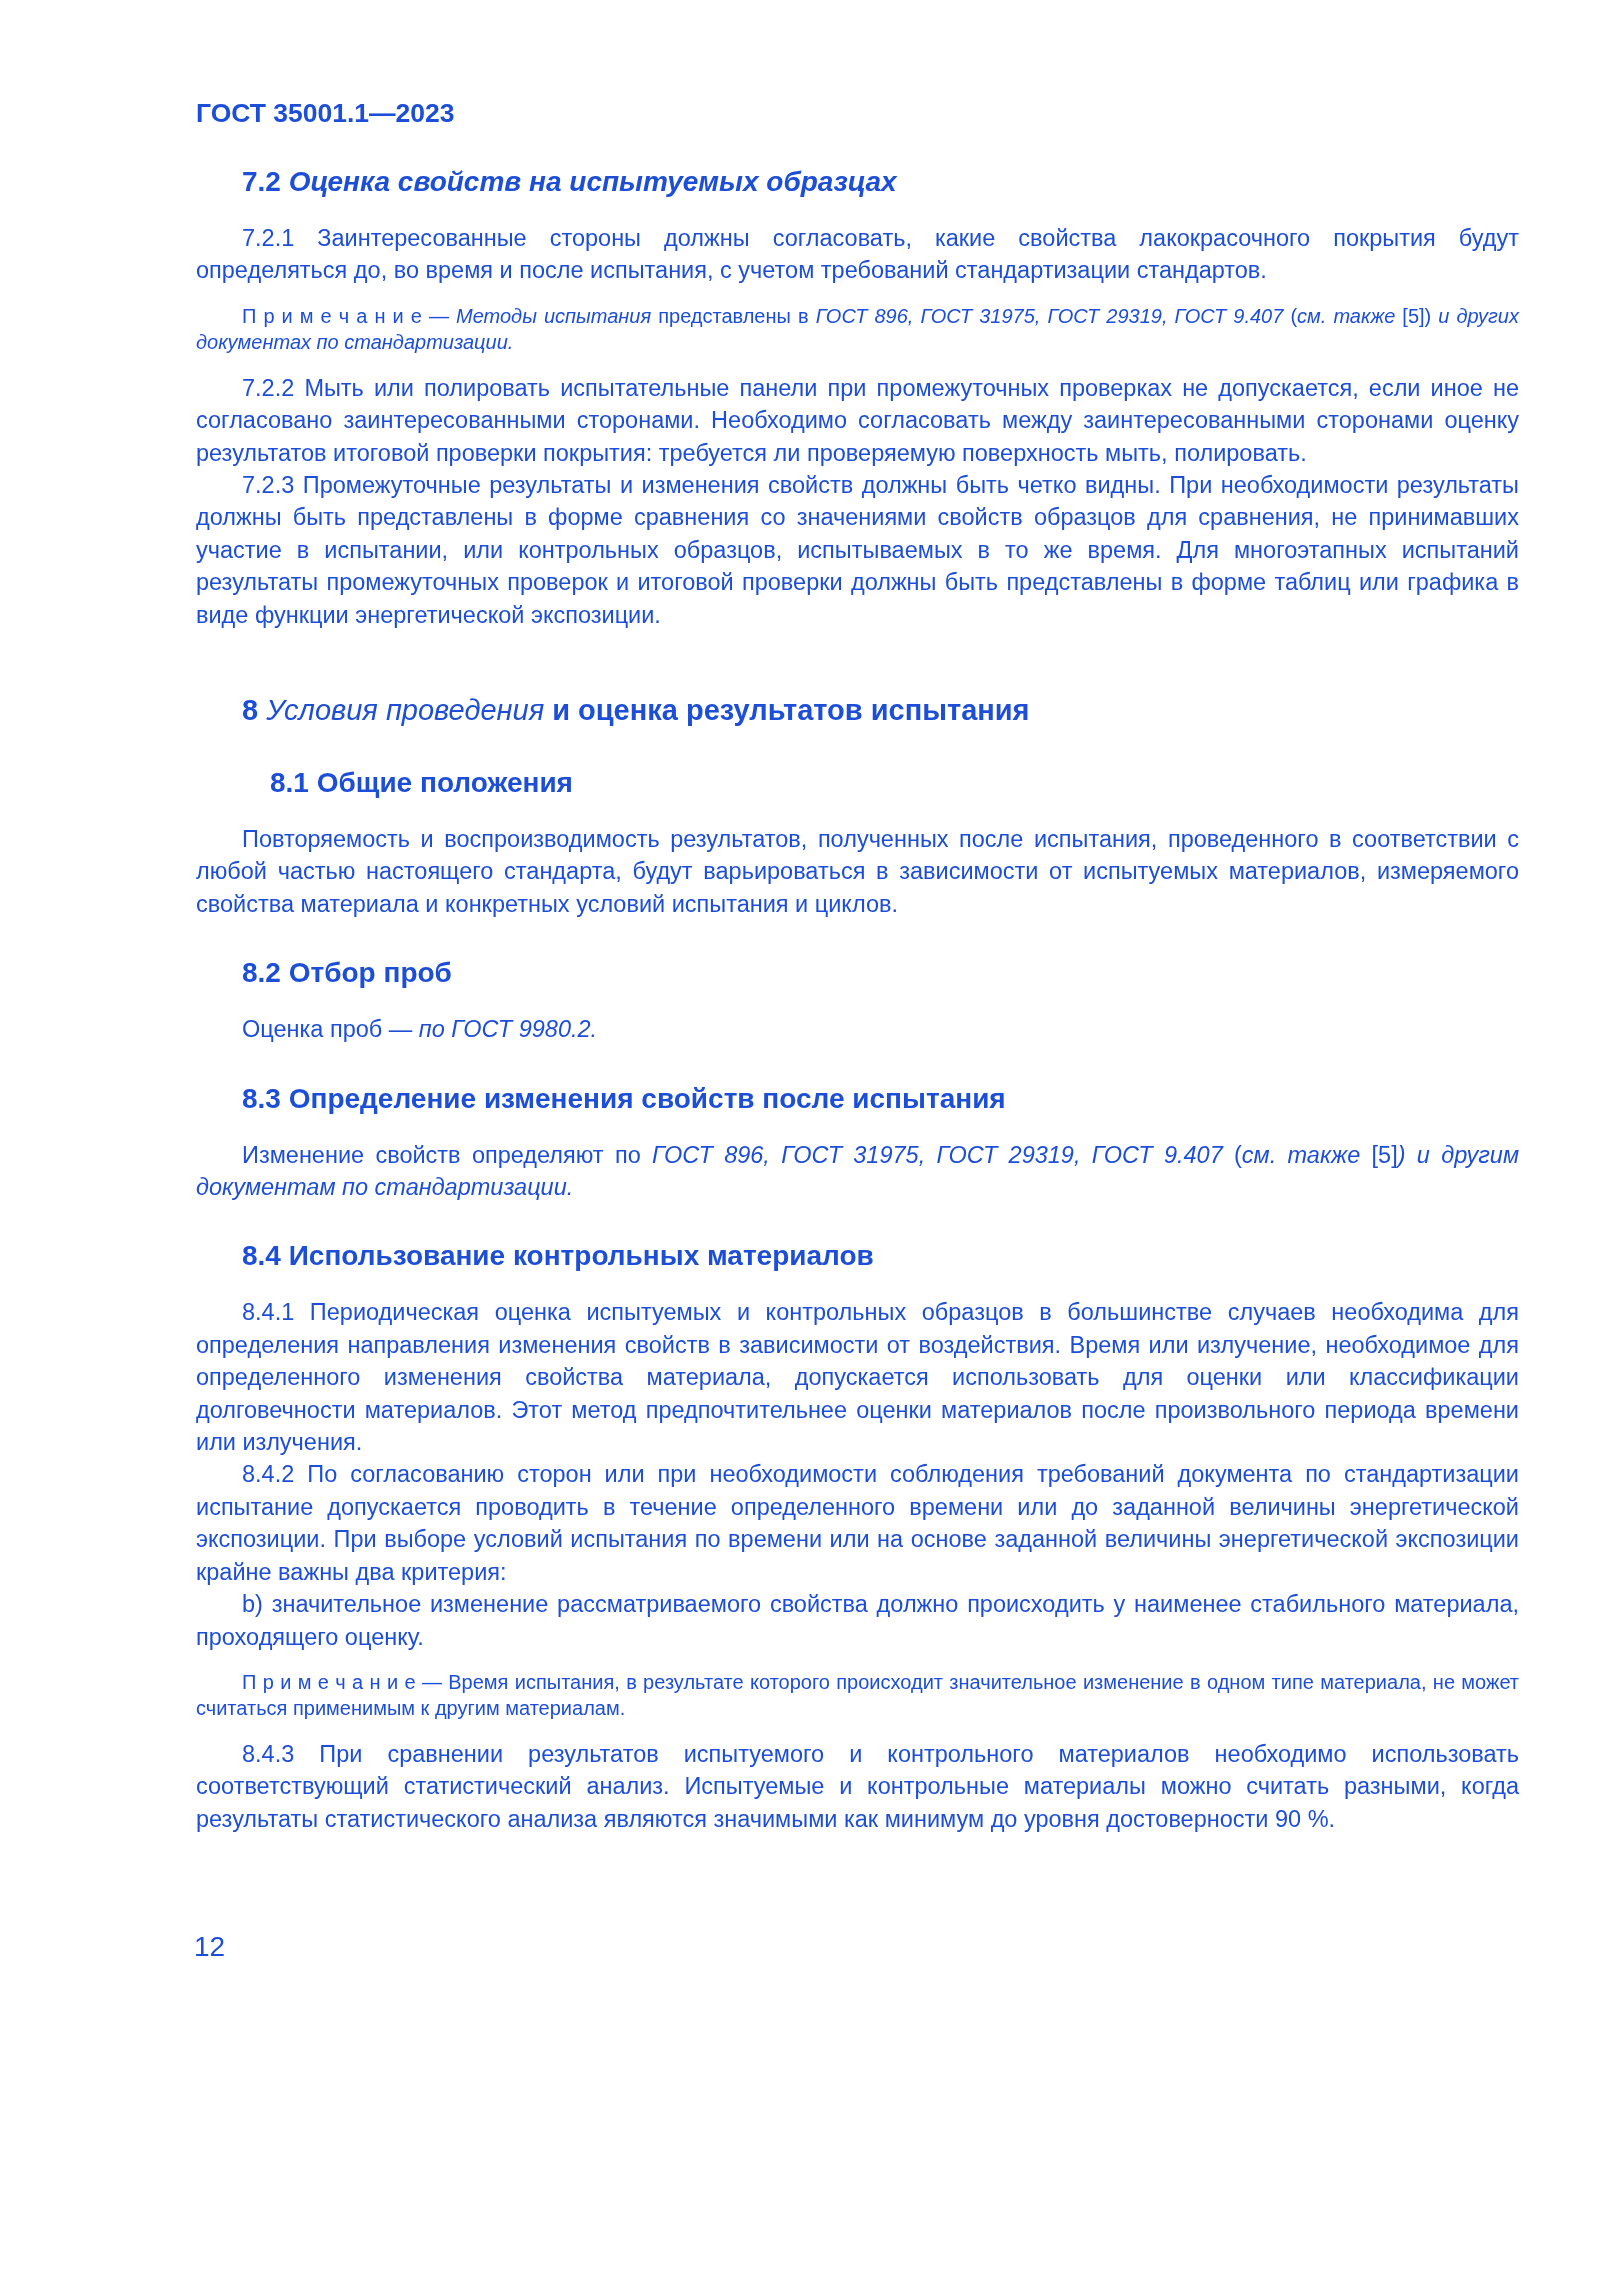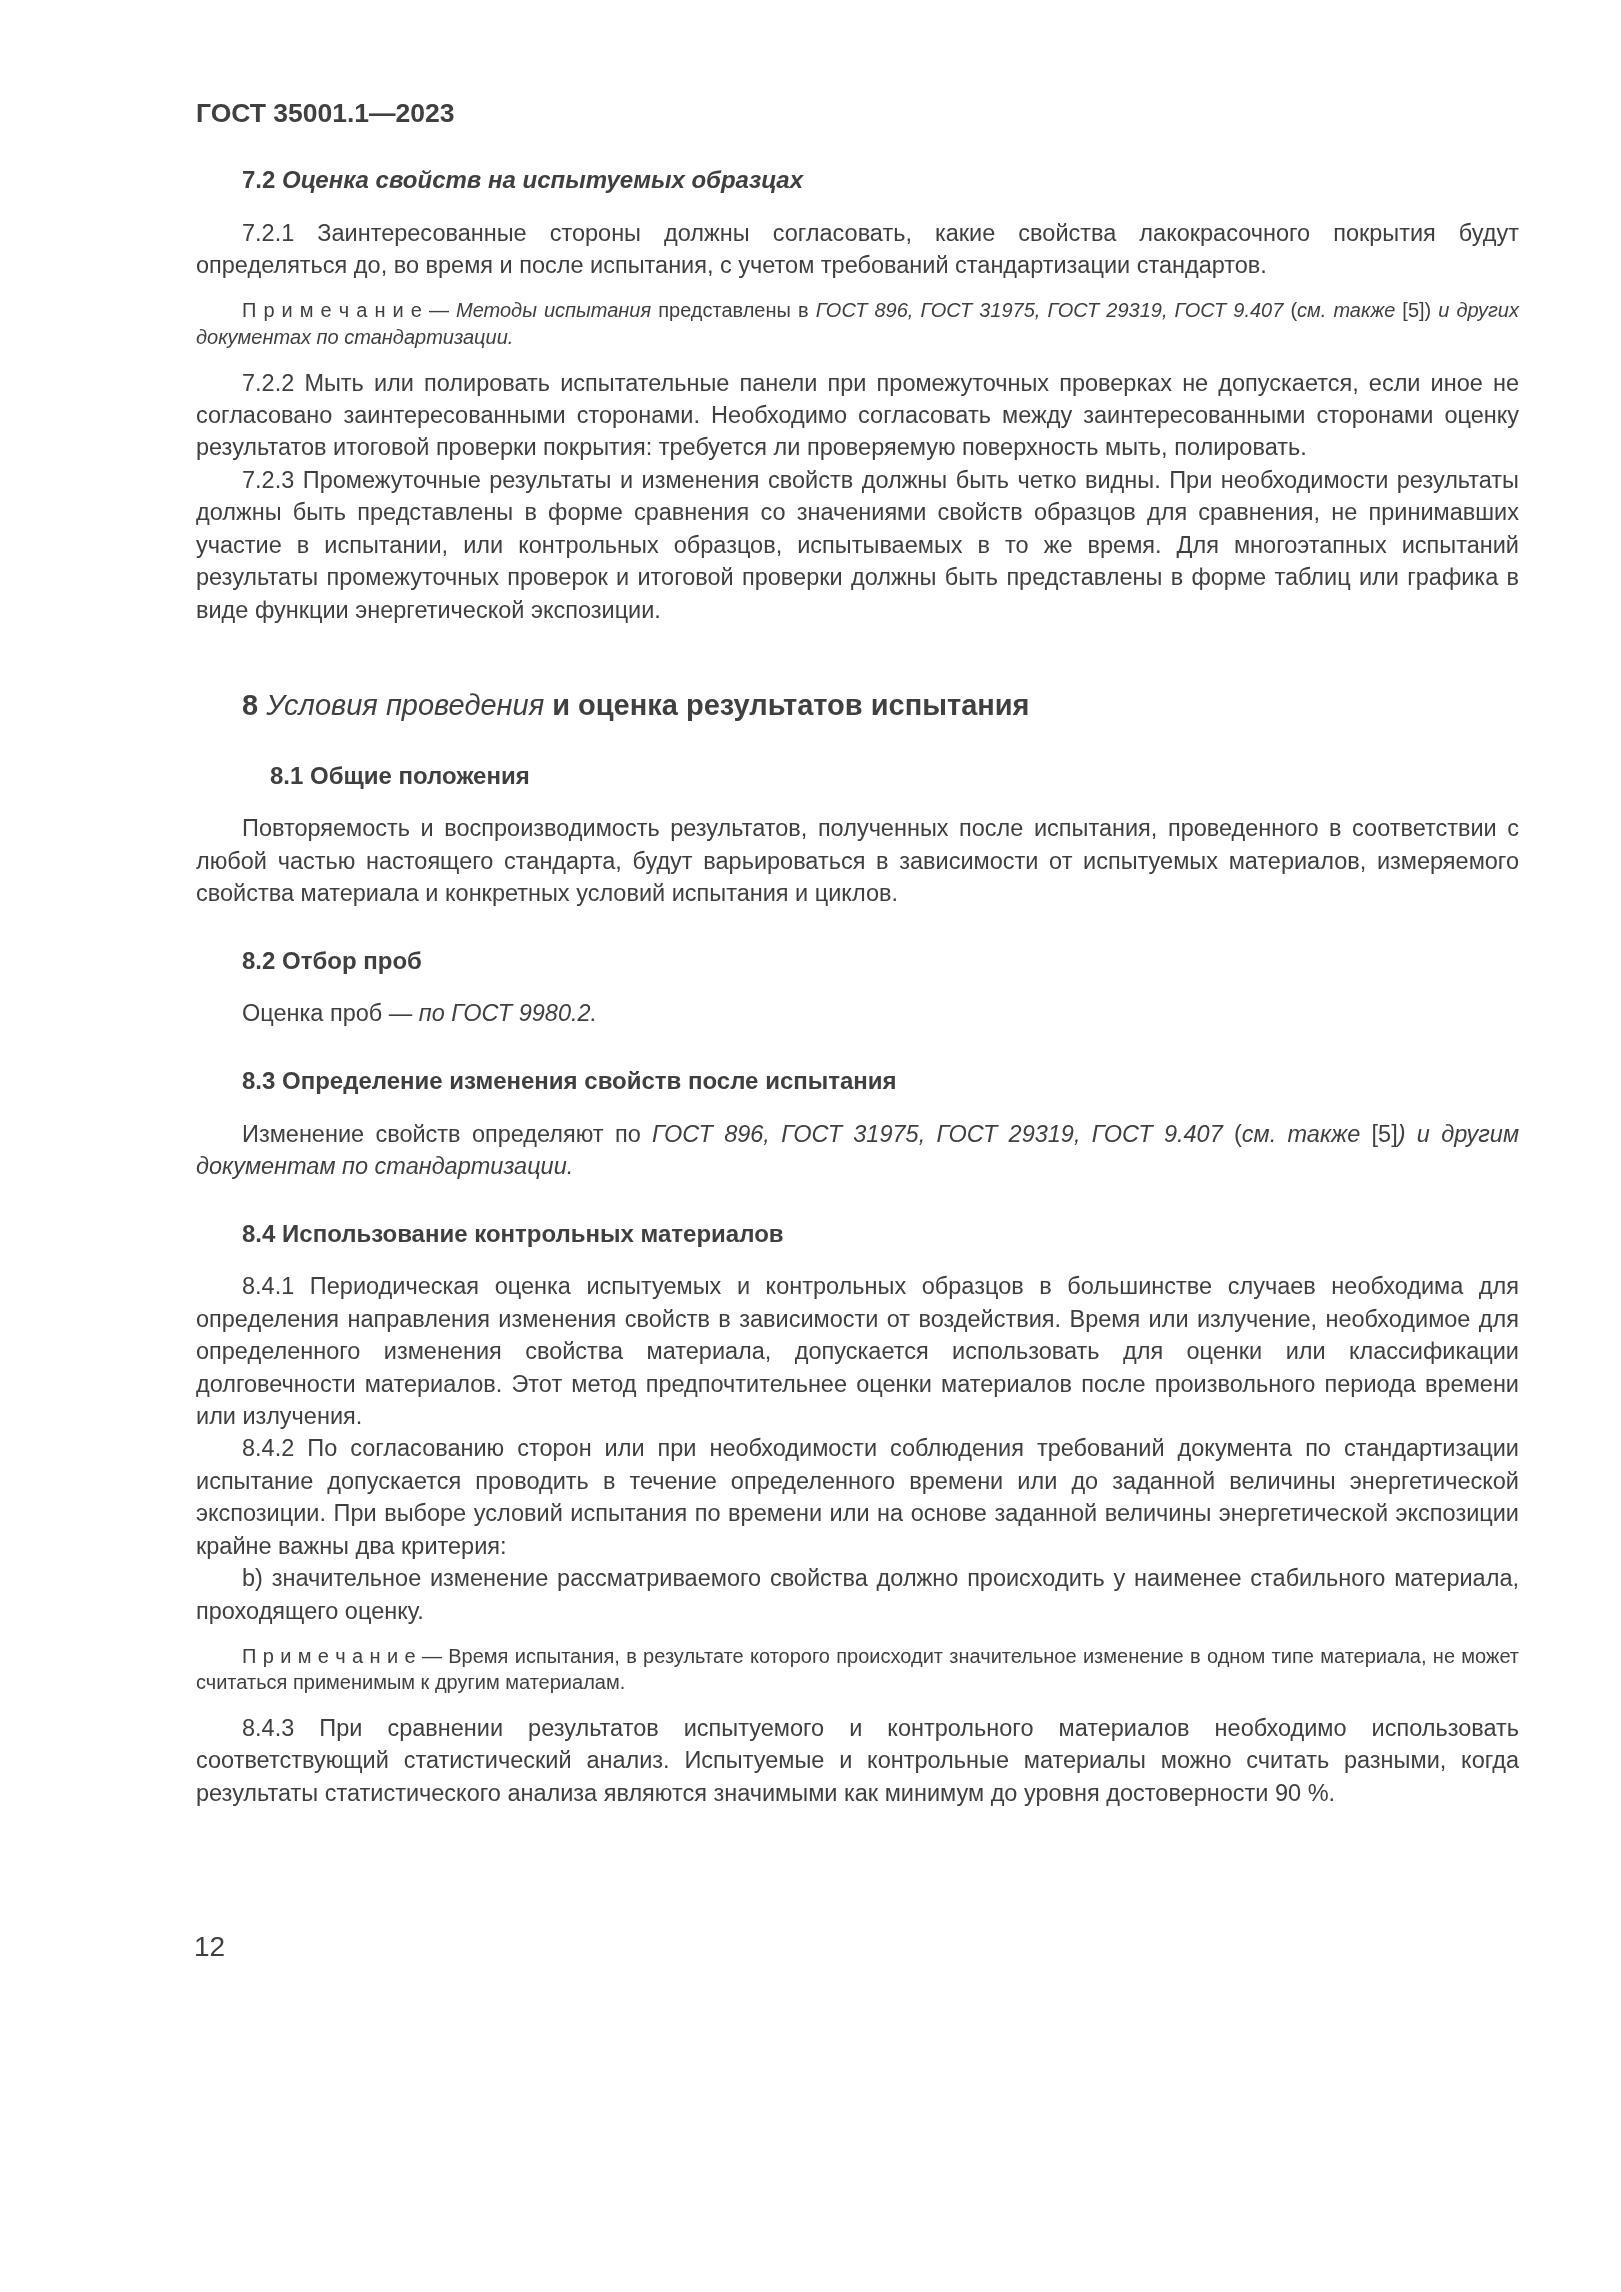--- a/index.html
+++ b/index.html
@@ -5,21 +5,21 @@
   html, body {
     margin: 0;
     padding: 0;
     background: #ffffff;
   }
   .page {
     position: relative;
     width: 1621px;
     height: 2293px;
     background: #ffffff;
-    color: #404040;
+    color: #1d4ed8;
     font-family: "Liberation Sans", sans-serif;
     overflow: hidden;
     border-radius: 20px;
   }
   .content {
     position: absolute;
     left: 196px;
     top: 98px;
     right: 102px;
   }
@@ -28,21 +28,21 @@
     font-weight: bold;
     margin: 0 0 5.9px 0;
   }
   .h2 {
     font-size: 29px;
     font-weight: bold;
     line-height: 1.3;
     margin: 61px 0 15.7px 46px;
   }
   .h3 {
-    font-size: 24px;
+    font-size: 28px;
     font-weight: bold;
     line-height: 1.3;
     margin: 35px 0 21.6px 46px;
   }
   .body {
     font-size: 23.5px;
     line-height: 1.38;
     text-align: justify;
     text-indent: 46px;
     margin: 0;

